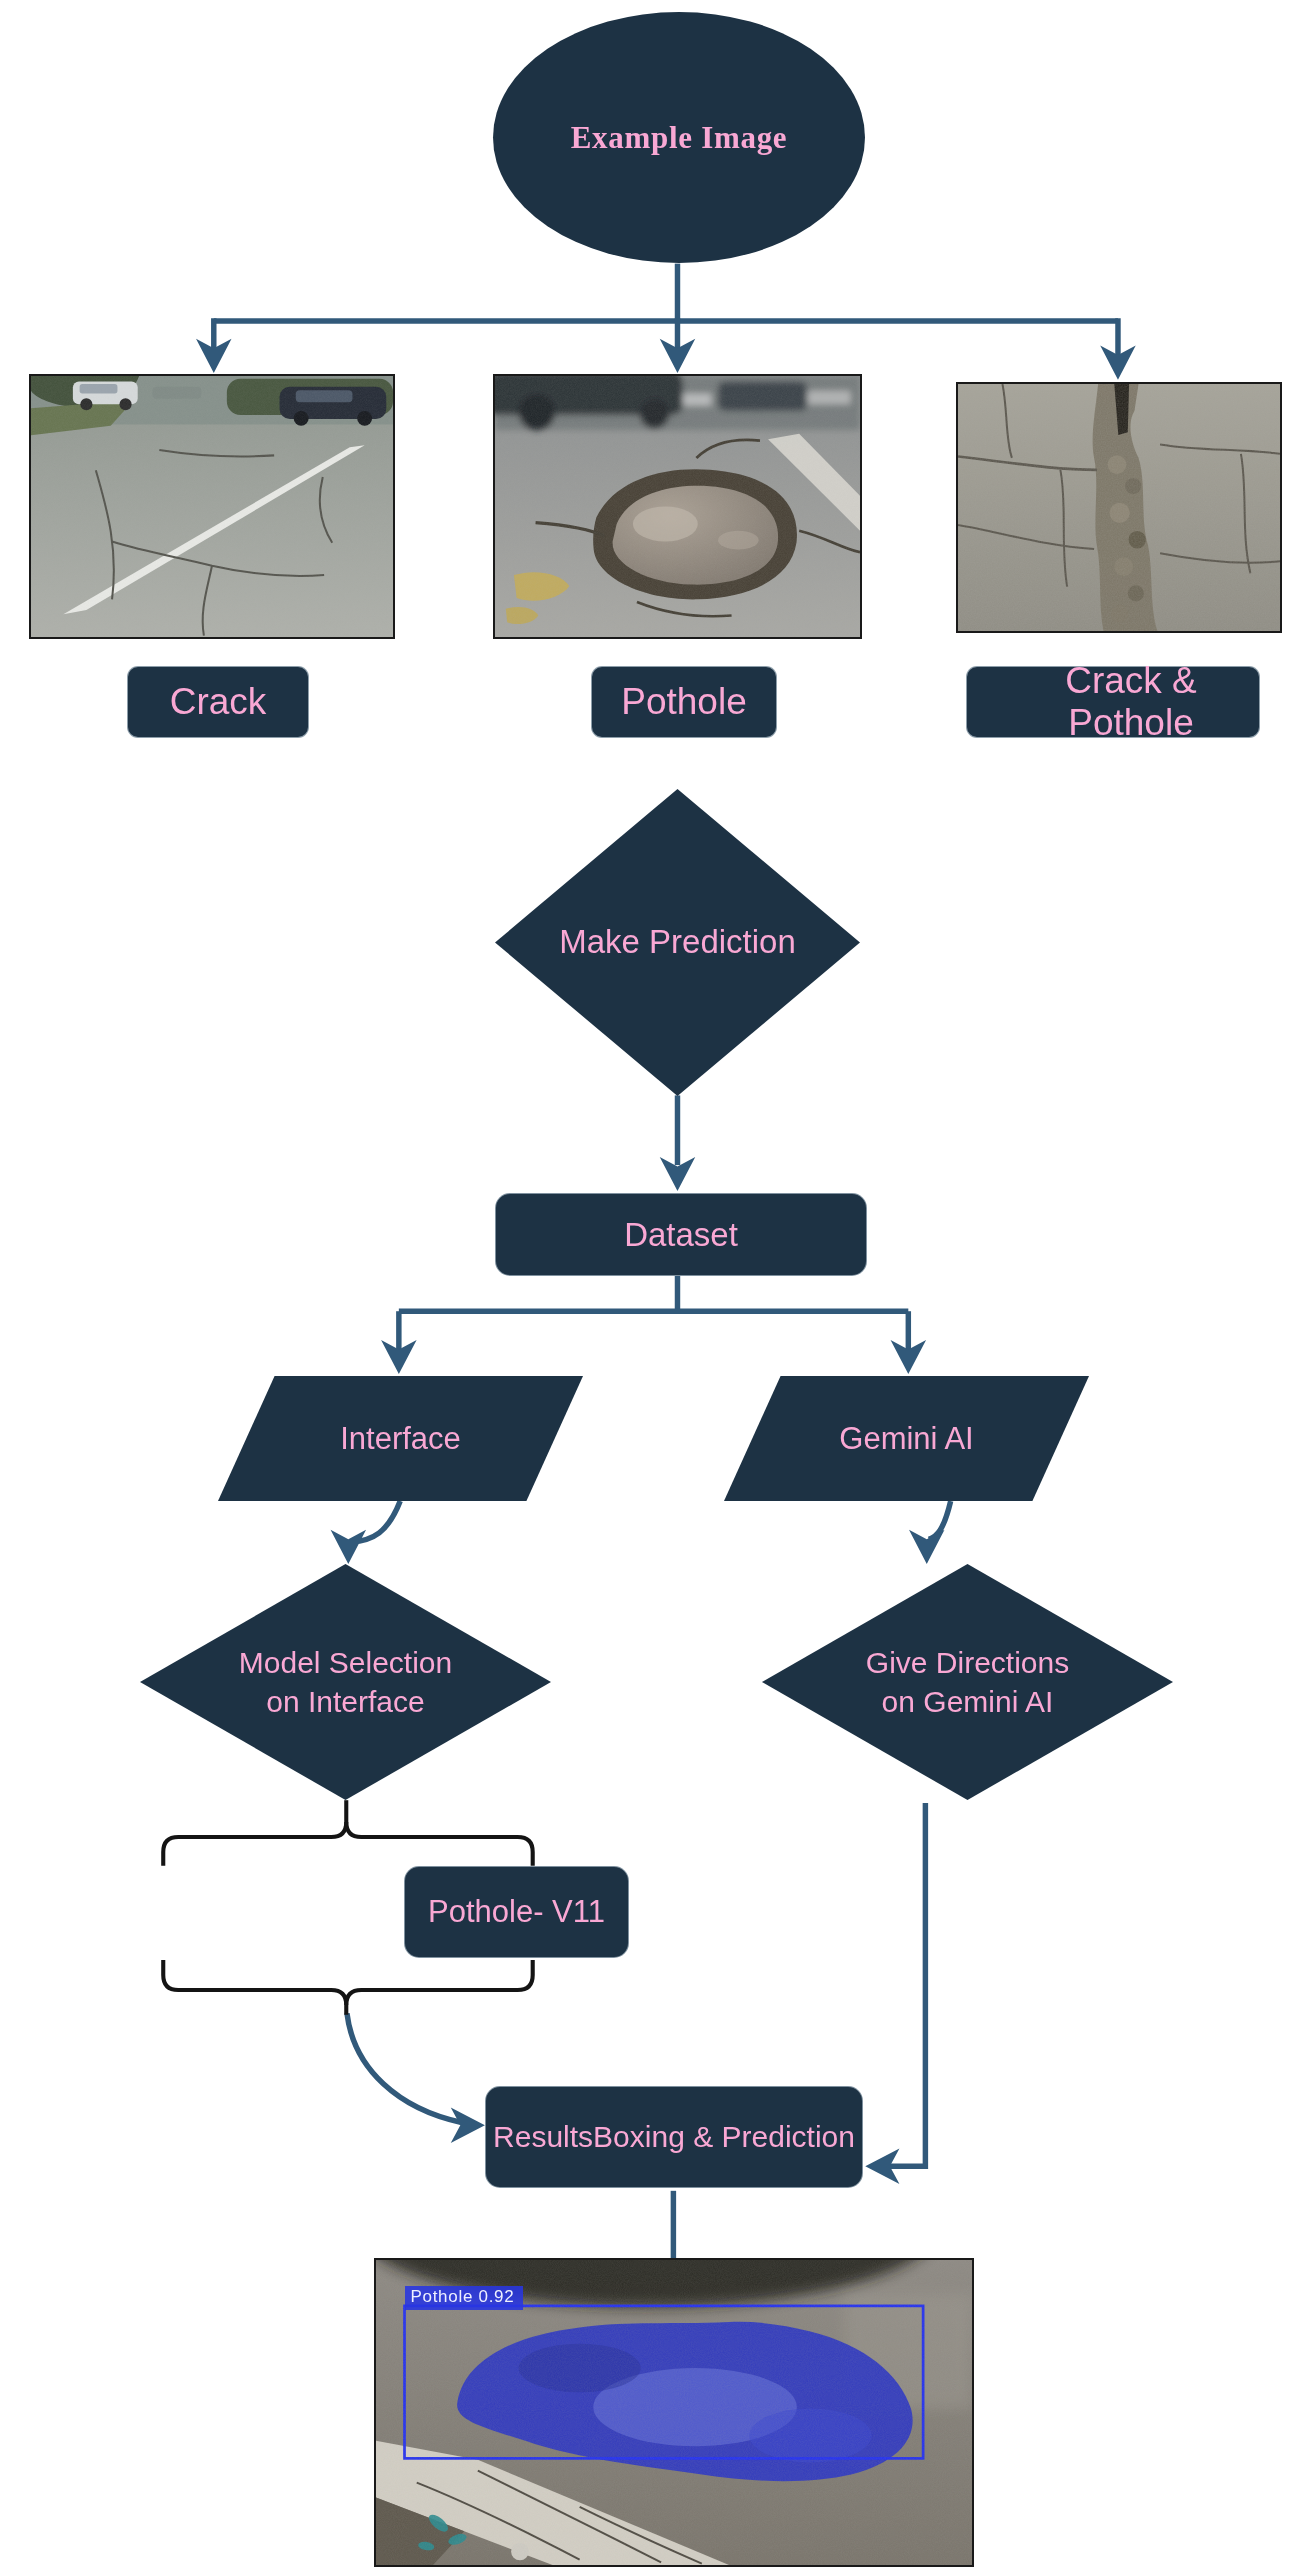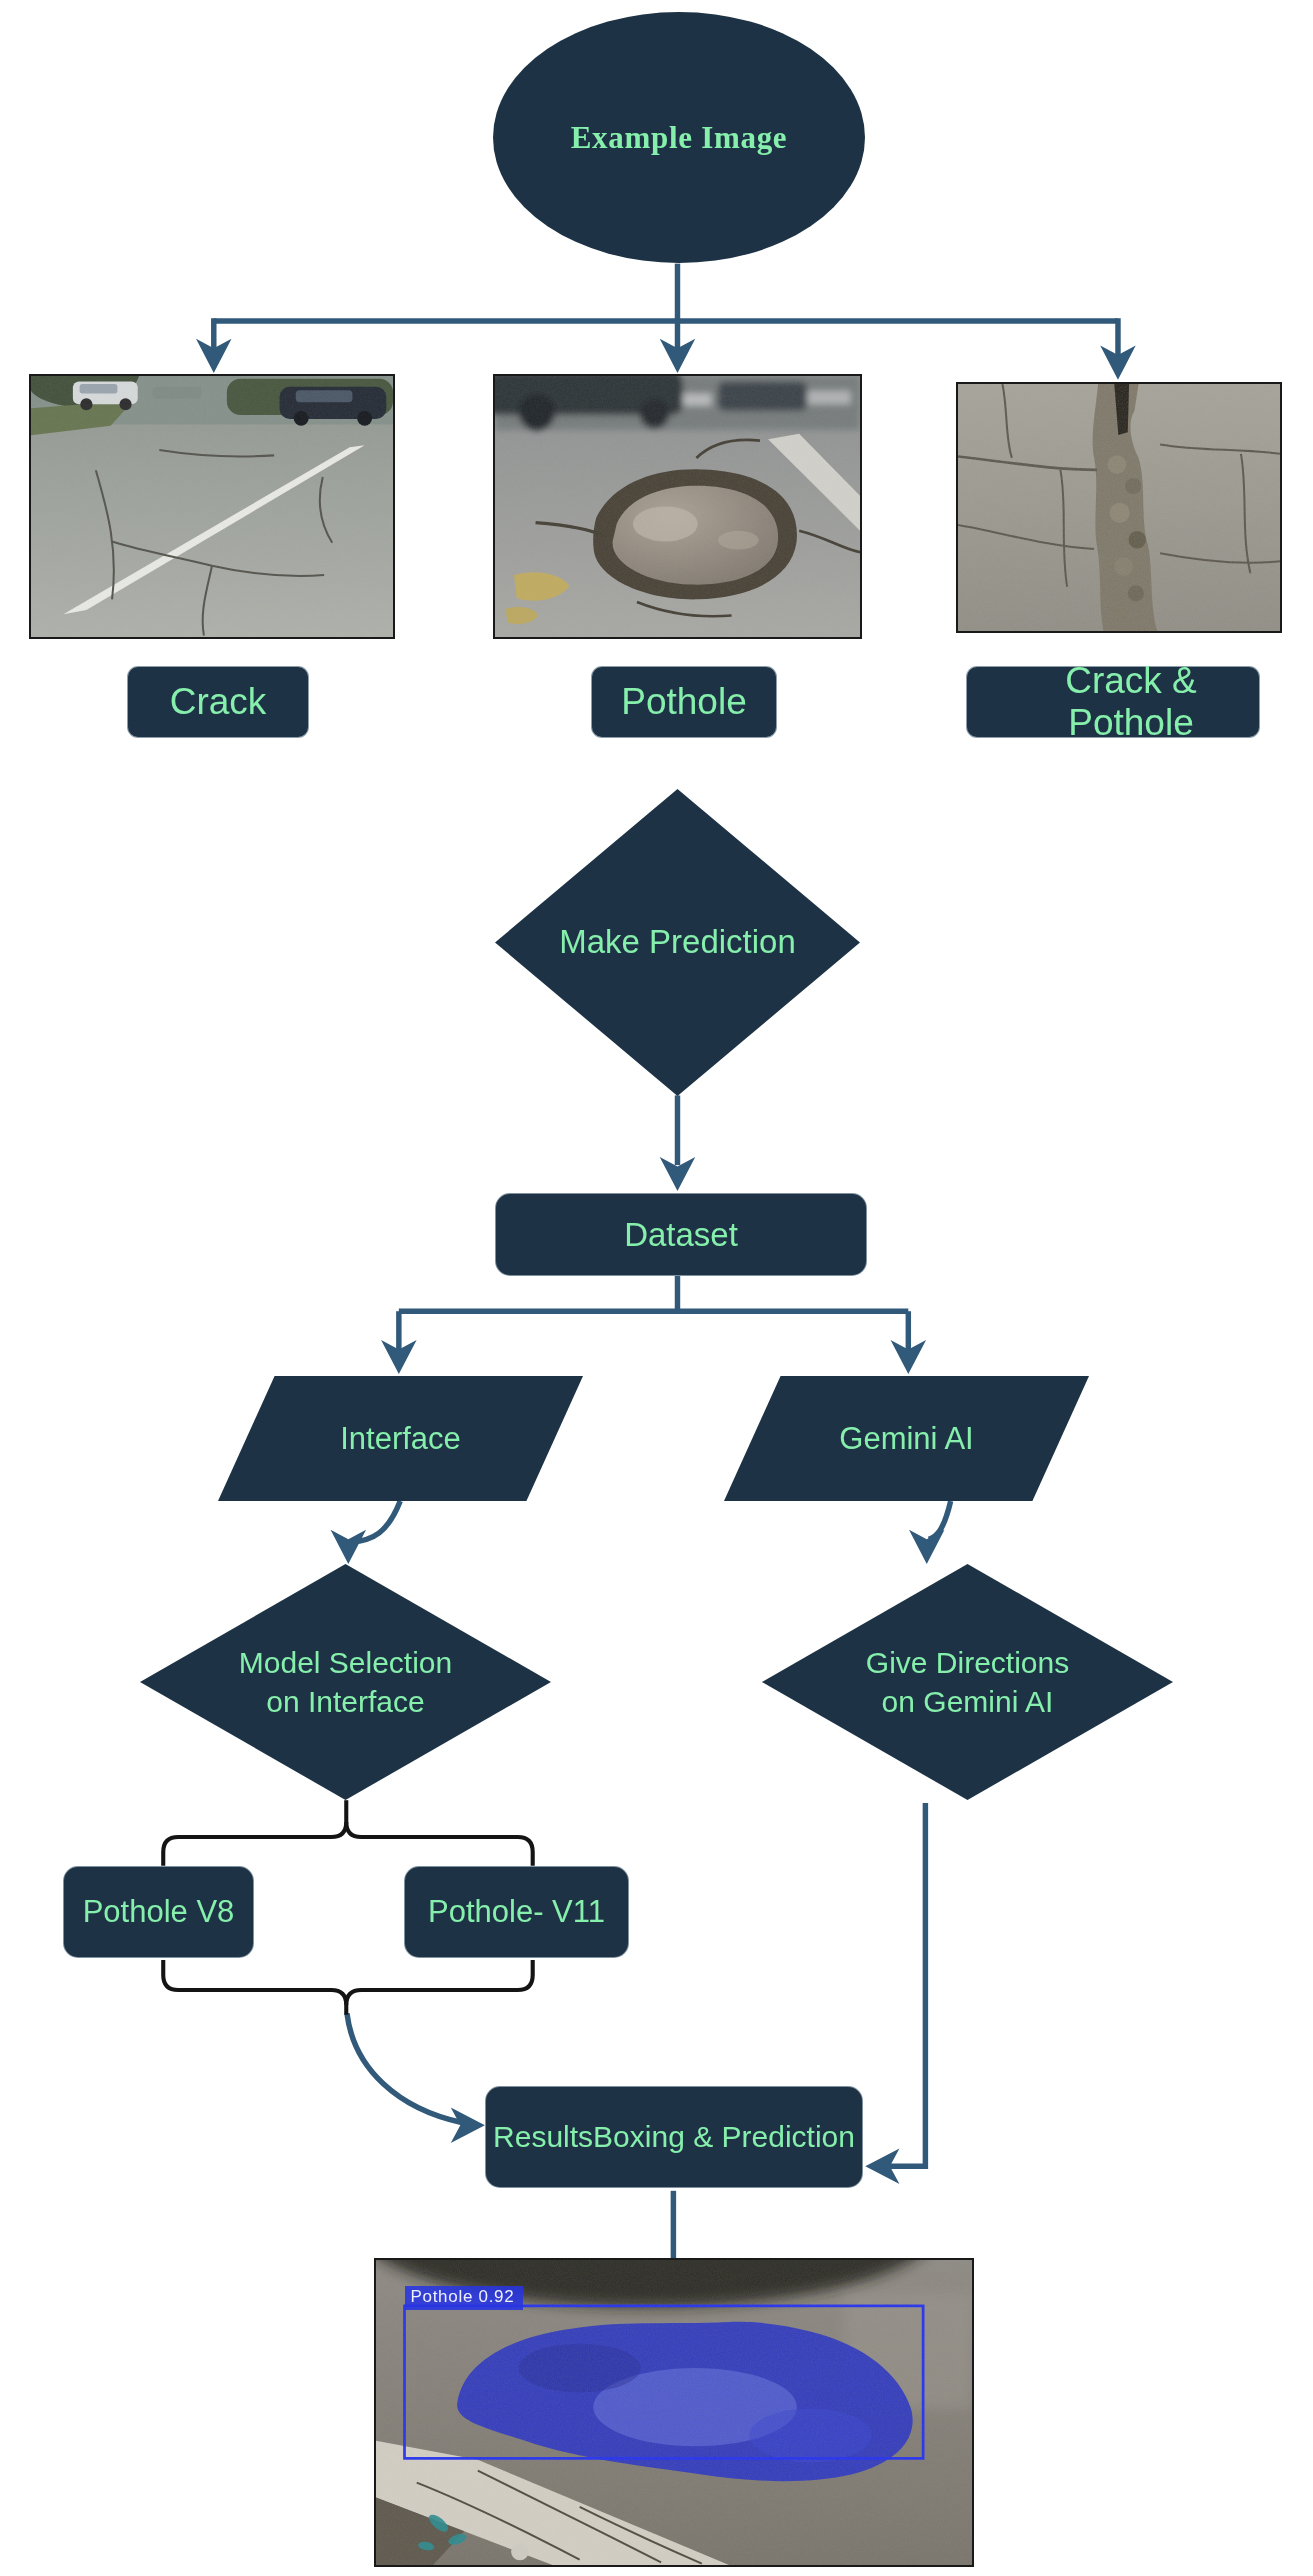--- a/index.html
+++ b/index.html
@@ -1,20 +1,20 @@
 <!DOCTYPE html>
 <html style="font-size:11px"><head>
 <meta charset="utf-8">
 <style>
   html,body{margin:0;padding:0;background:#fff;}
   .canvas{position:relative;width:1314px;height:2576px;background:#ffffff;
           font-family:"Liberation Sans",sans-serif;overflow:hidden;}
   .canvas *{box-sizing:border-box;}
   svg.wires{position:absolute;left:0;top:0;width:1314px;height:2576px;}
-  .shape{position:absolute;background:#1d3244;color:#86efac;display:flex;
+  .shape{position:absolute;background:#1d3244;color:#f9a8d4;display:flex;
          align-items:center;justify-content:center;text-align:center;}
   .ellipse{border-radius:50%;font-family:"Liberation Serif",serif;
            font-weight:700;font-size:31px;letter-spacing:0.7px;}
   .rounded{border-radius:15px;border:1.4px solid rgba(160,178,190,.75);}
   .label-box{border-radius:11px;border:1.4px solid rgba(170,185,196,.8);
              font-size:37px;}
   .diamond{clip-path:polygon(50% 0,100% 50%,50% 100%,0 50%);flex-direction:column;
            font-size:30px;line-height:1.3;}
   .para{clip-path:polygon(15.5% 0,100% 0,84.5% 100%,0 100%);font-size:31px;}
   .big-text{font-size:33px;}
@@ -221,23 +221,20 @@
 
   <div class="shape diamond" style="left:140px;top:1564px;width:411px;height:236px;">
     <span>Model Selection</span>
     <span>on Interface</span>
   </div>
   <div class="shape diamond" style="left:762px;top:1564px;width:411px;height:236px;">
     <span>Give Directions</span>
     <span>on Gemini AI</span>
   </div>
 
-  <div class="shape rounded" style="left:63px;top:1866px;width:191px;height:92px;font-size:31px;">
-    <span>Pothole V8</span>
-  </div>
   <div class="shape rounded" style="left:404px;top:1866px;width:225px;height:92px;font-size:31px;">
     <span>Pothole- V11</span>
   </div>
 
   <div class="shape rounded two-line" style="left:485px;top:2086px;width:378px;height:102px;">
     <span>Results</span>
     <span>Boxing &amp; Prediction</span>
   </div>
 
   <figure class="photo" style="left:374px;top:2258px;width:600px;height:309px;margin:0;border-width:2px;">

